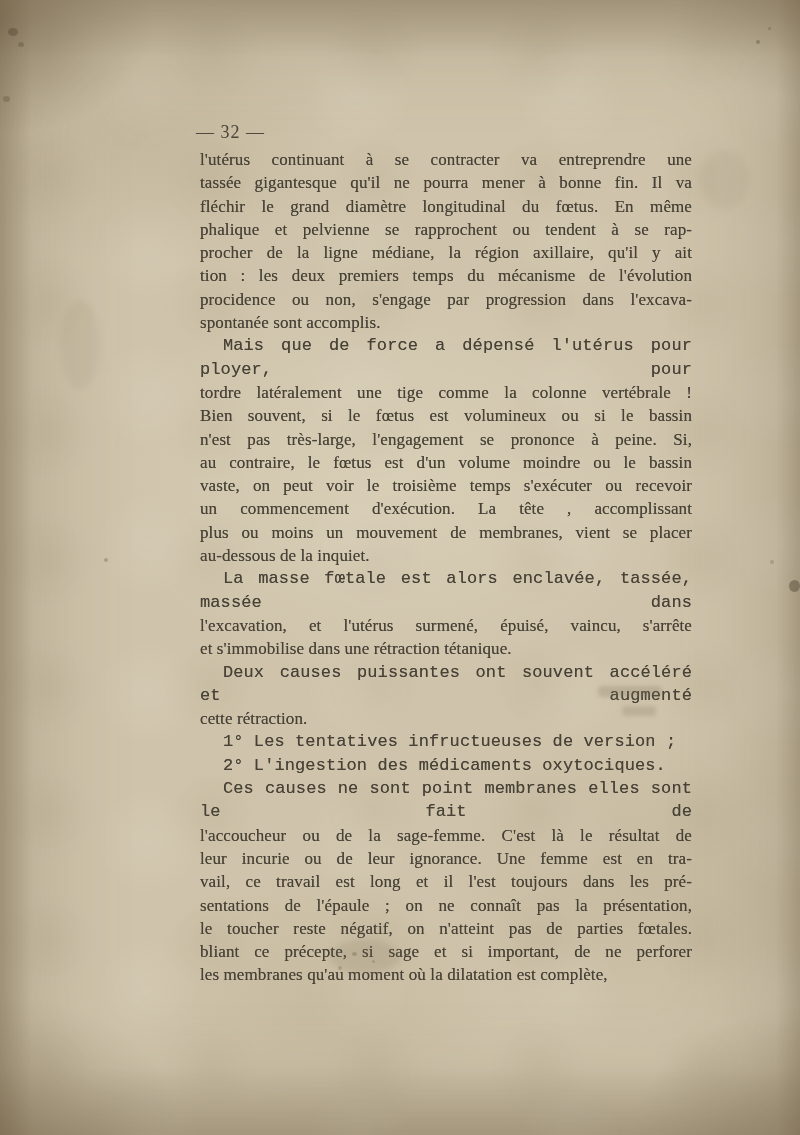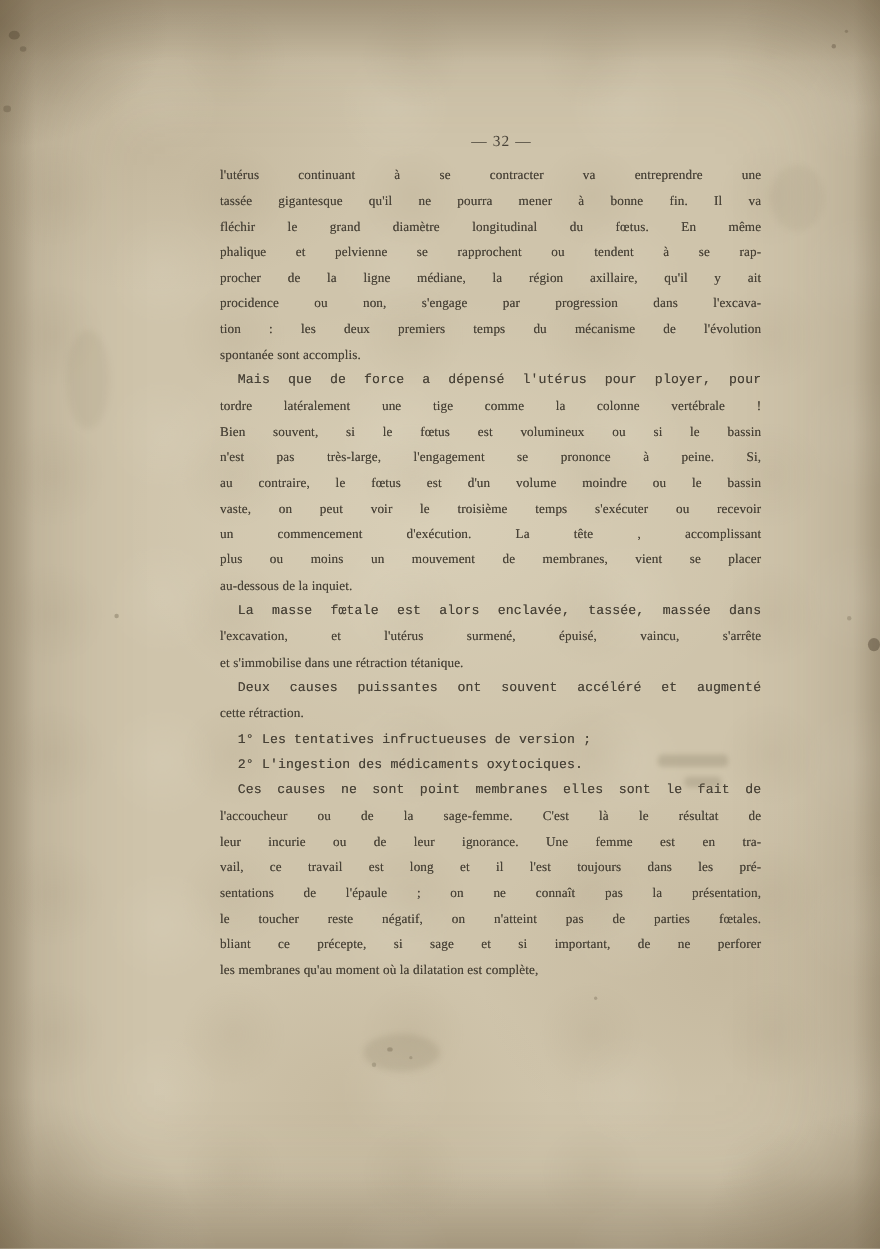--- a/index.html
+++ b/index.html
@@ -47,34 +47,34 @@
     content: "";
     position: absolute;
     inset: 0;
     box-shadow: inset 0 0 110px 18px rgba(95,79,52,0.32);
     pointer-events: none;
   }
 
   
   .page-number {
     position: absolute;
-    left: 210px;
+    left: 196px;
     top: 122px;
     width: 492px;
-    text-align: center;
-    font-size: 14px;
+    text-align: left;
+    font-size: 18px;
     letter-spacing: 1px;
     color: #4a443a;
   }
   .text-column {
     position: absolute;
     left: 200px;
     top: 148px;
     width: 492px;
-    font-size: 12px;
+    font-size: 17px;
     line-height: 23.3px;
     color: #474136;
     text-shadow: 0 0 0.5px rgba(71,65,54,0.65);
     letter-spacing: 0.1px;
   }
   .line {
     text-align: justify;
     text-align-last: justify;
     white-space: normal;
   }
@@ -109,22 +109,22 @@
 <div class="page">
 
   <div class="page-number">— 32 —</div>
 
   <div class="text-column">
       <div class="line">l'utérus continuant à se contracter va entreprendre une</div>
       <div class="line">tassée gigantesque qu'il ne pourra mener à bonne fin. Il va</div>
       <div class="line">fléchir le grand diamètre longitudinal du fœtus. En même</div>
       <div class="line">phalique et pelvienne se rapprochent ou tendent à se rap-</div>
       <div class="line">procher de la ligne médiane, la région axillaire, qu'il y ait</div>
+      <div class="line">tion : les deux premiers temps du mécanisme de l'évolution</div>
       <div class="line">procidence ou non, s'engage par progression dans l'excava-</div>
-      <div class="line">tion : les deux premiers temps du mécanisme de l'évolution</div>
       <div class="line last">spontanée sont accomplis.</div>
       <div class="line indent">Mais que de force a dépensé l'utérus pour ployer, pour</div>
       <div class="line">tordre latéralement une tige comme la colonne vertébrale !</div>
       <div class="line">Bien souvent, si le fœtus est volumineux ou si le bassin</div>
       <div class="line">n'est pas très-large, l'engagement se prononce à peine. Si,</div>
       <div class="line">au contraire, le fœtus est d'un volume moindre ou le bassin</div>
       <div class="line">vaste, on peut voir le troisième temps s'exécuter ou recevoir</div>
       <div class="line">un commencement d'exécution. La tête , accomplissant</div>
       <div class="line">plus ou moins un mouvement de membranes, vient se placer</div>
       <div class="line last">au-dessous de la inquiet.</div>

